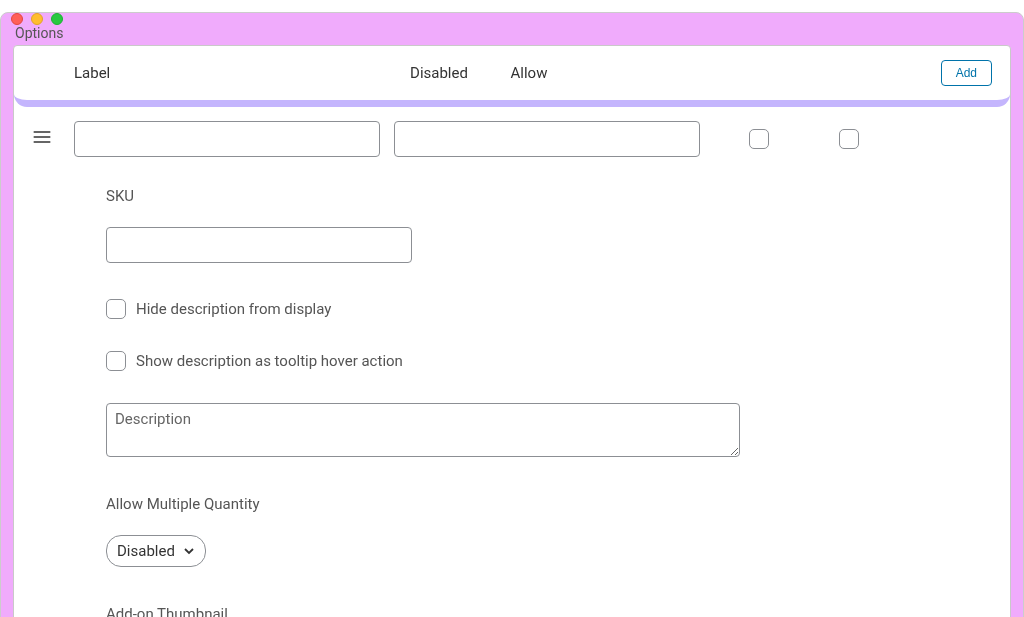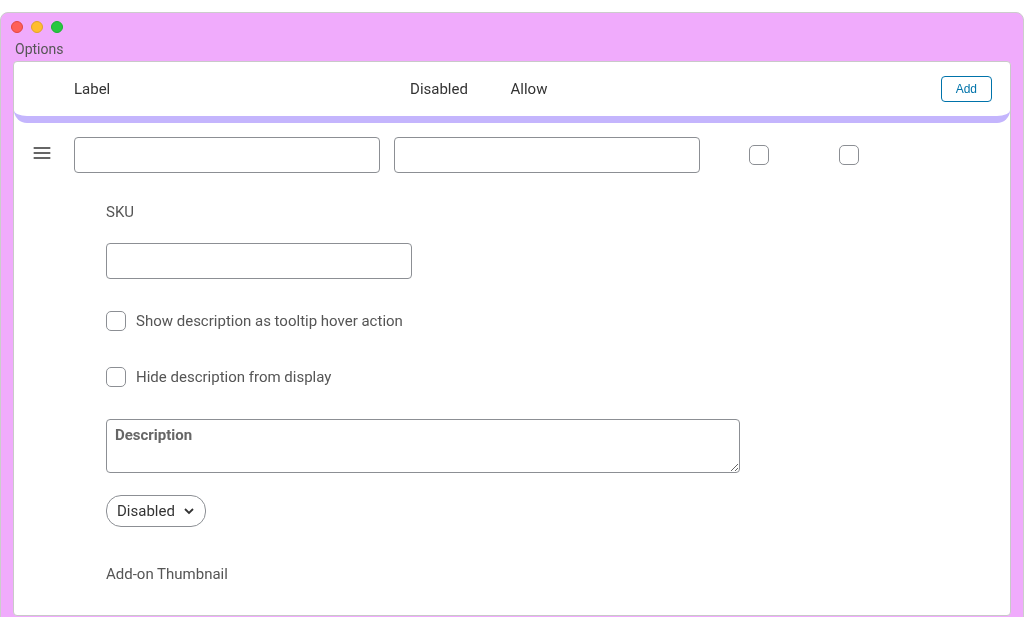--- a/index.html
+++ b/index.html
@@ -154,21 +154,20 @@
       width: 634px;
       height: 54px;
       border: 1px solid #8c8f94;
       border-radius: 4px;
       padding: 6px 8px;
       font-size: 15px;
       font-family: inherit;
       resize: both;
       margin-top: 12px;
       color: #333;
-      font-weight: bold;
     }
     .desc-textarea::placeholder { color: #666; }
     .select-wrap {
       display: inline-flex;
       align-items: center;
       border: 1px solid #8c8f94;
       border-radius: 15px;
       padding: 6px 10px;
       background: #fff;
       margin-top: 2px;
@@ -230,32 +229,33 @@
         </div>
         <div class="col-hide" style="padding-top:8px;">
           <input type="checkbox" class="checkbox" style="">
         </div>
       </div>
 
       <div class="details-block">
         <div class="field-label">SKU</div>
         <input type="text" class="sku-input" value="" style="">
 
+        <div class="checkbox-row">
+          <input type="checkbox" class="checkbox" style="">
+          <span>Hide description from display</span>
+        </div>
+
         <div class="checkbox-row" style="margin-top:12px;">
           <input type="checkbox" class="checkbox" style="">
           <span>Show description as tooltip hover action</span>
         </div>
 
-        <div class="checkbox-row">
-          <input type="checkbox" class="checkbox" style="">
-          <span>Hide description from display</span>
-        </div>
-
         <textarea class="desc-textarea" placeholder="Description" style=""></textarea>
 
+        <div class="field-label" style="margin-top:18px;">Allow Multiple Quantity</div>
         <div class="select-wrap">
           <span>Disabled</span>
           <svg width="12" height="12" viewBox="0 0 12 12">
             <path d="M2 4 L6 8 L10 4" stroke="#333" stroke-width="1.8" fill="none"></path>
           </svg>
         </div>
 
         <div class="field-label" style="margin-top:18px;">Add-on Thumbnail</div>
       </div>
 

